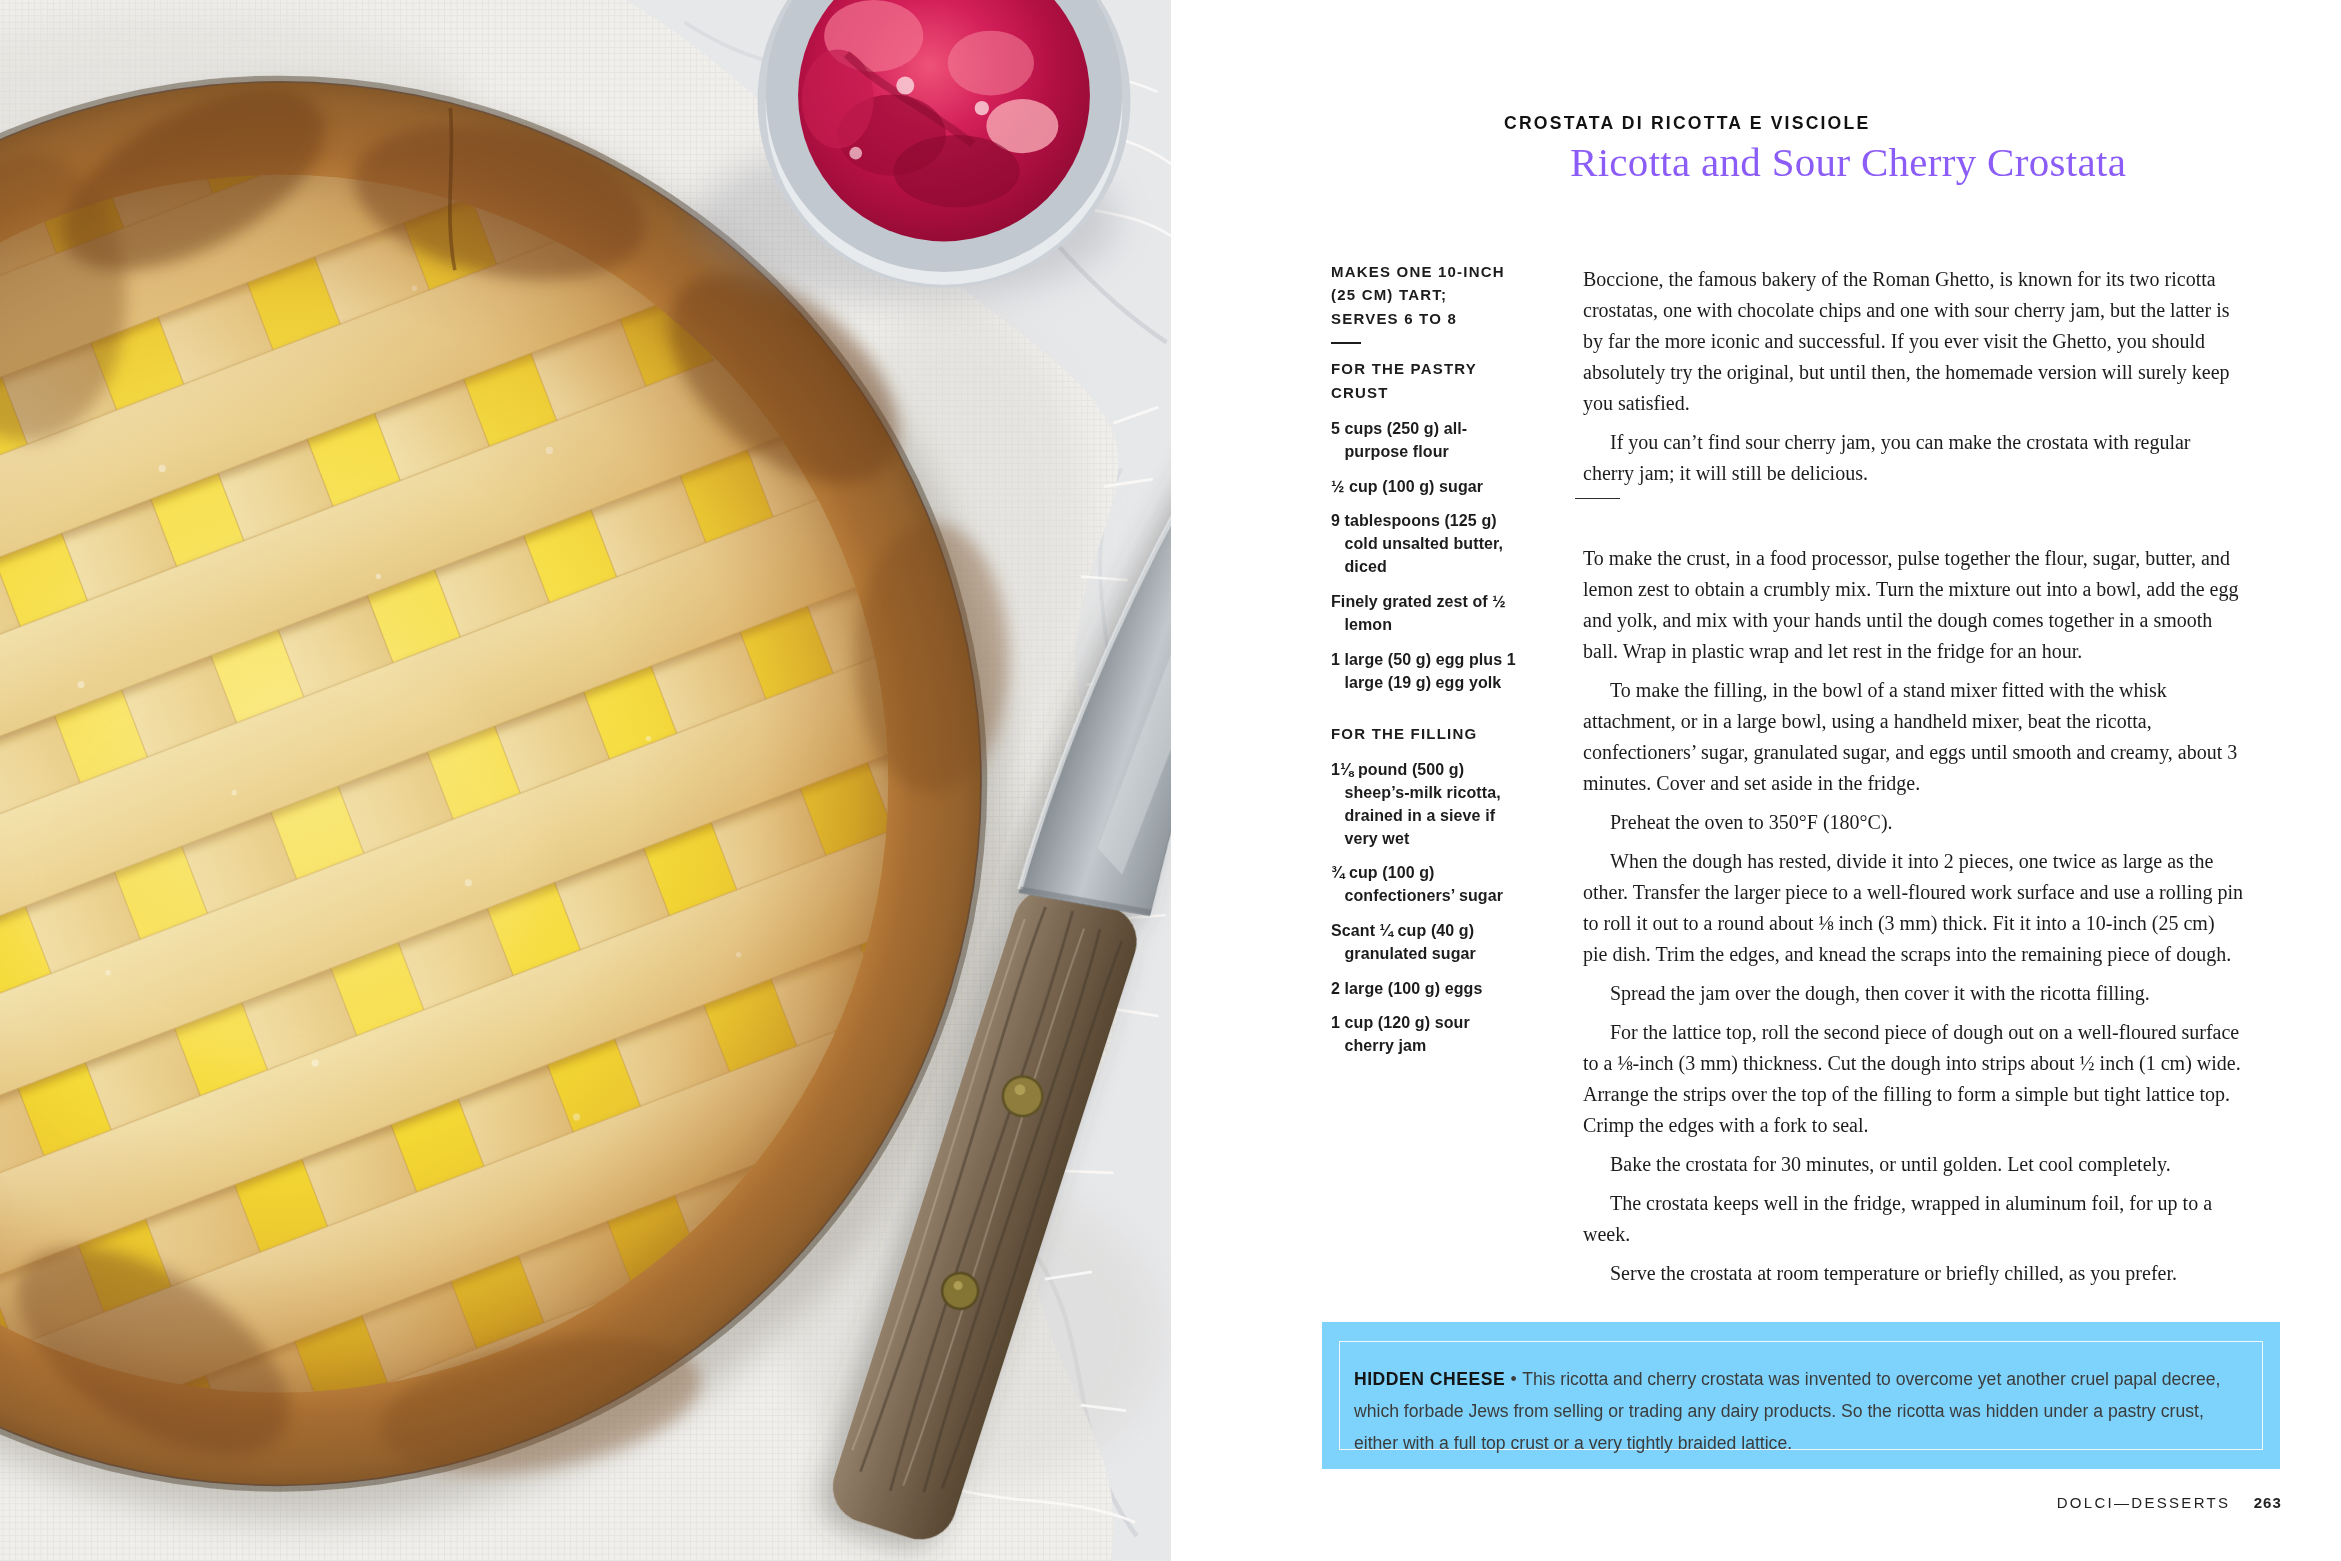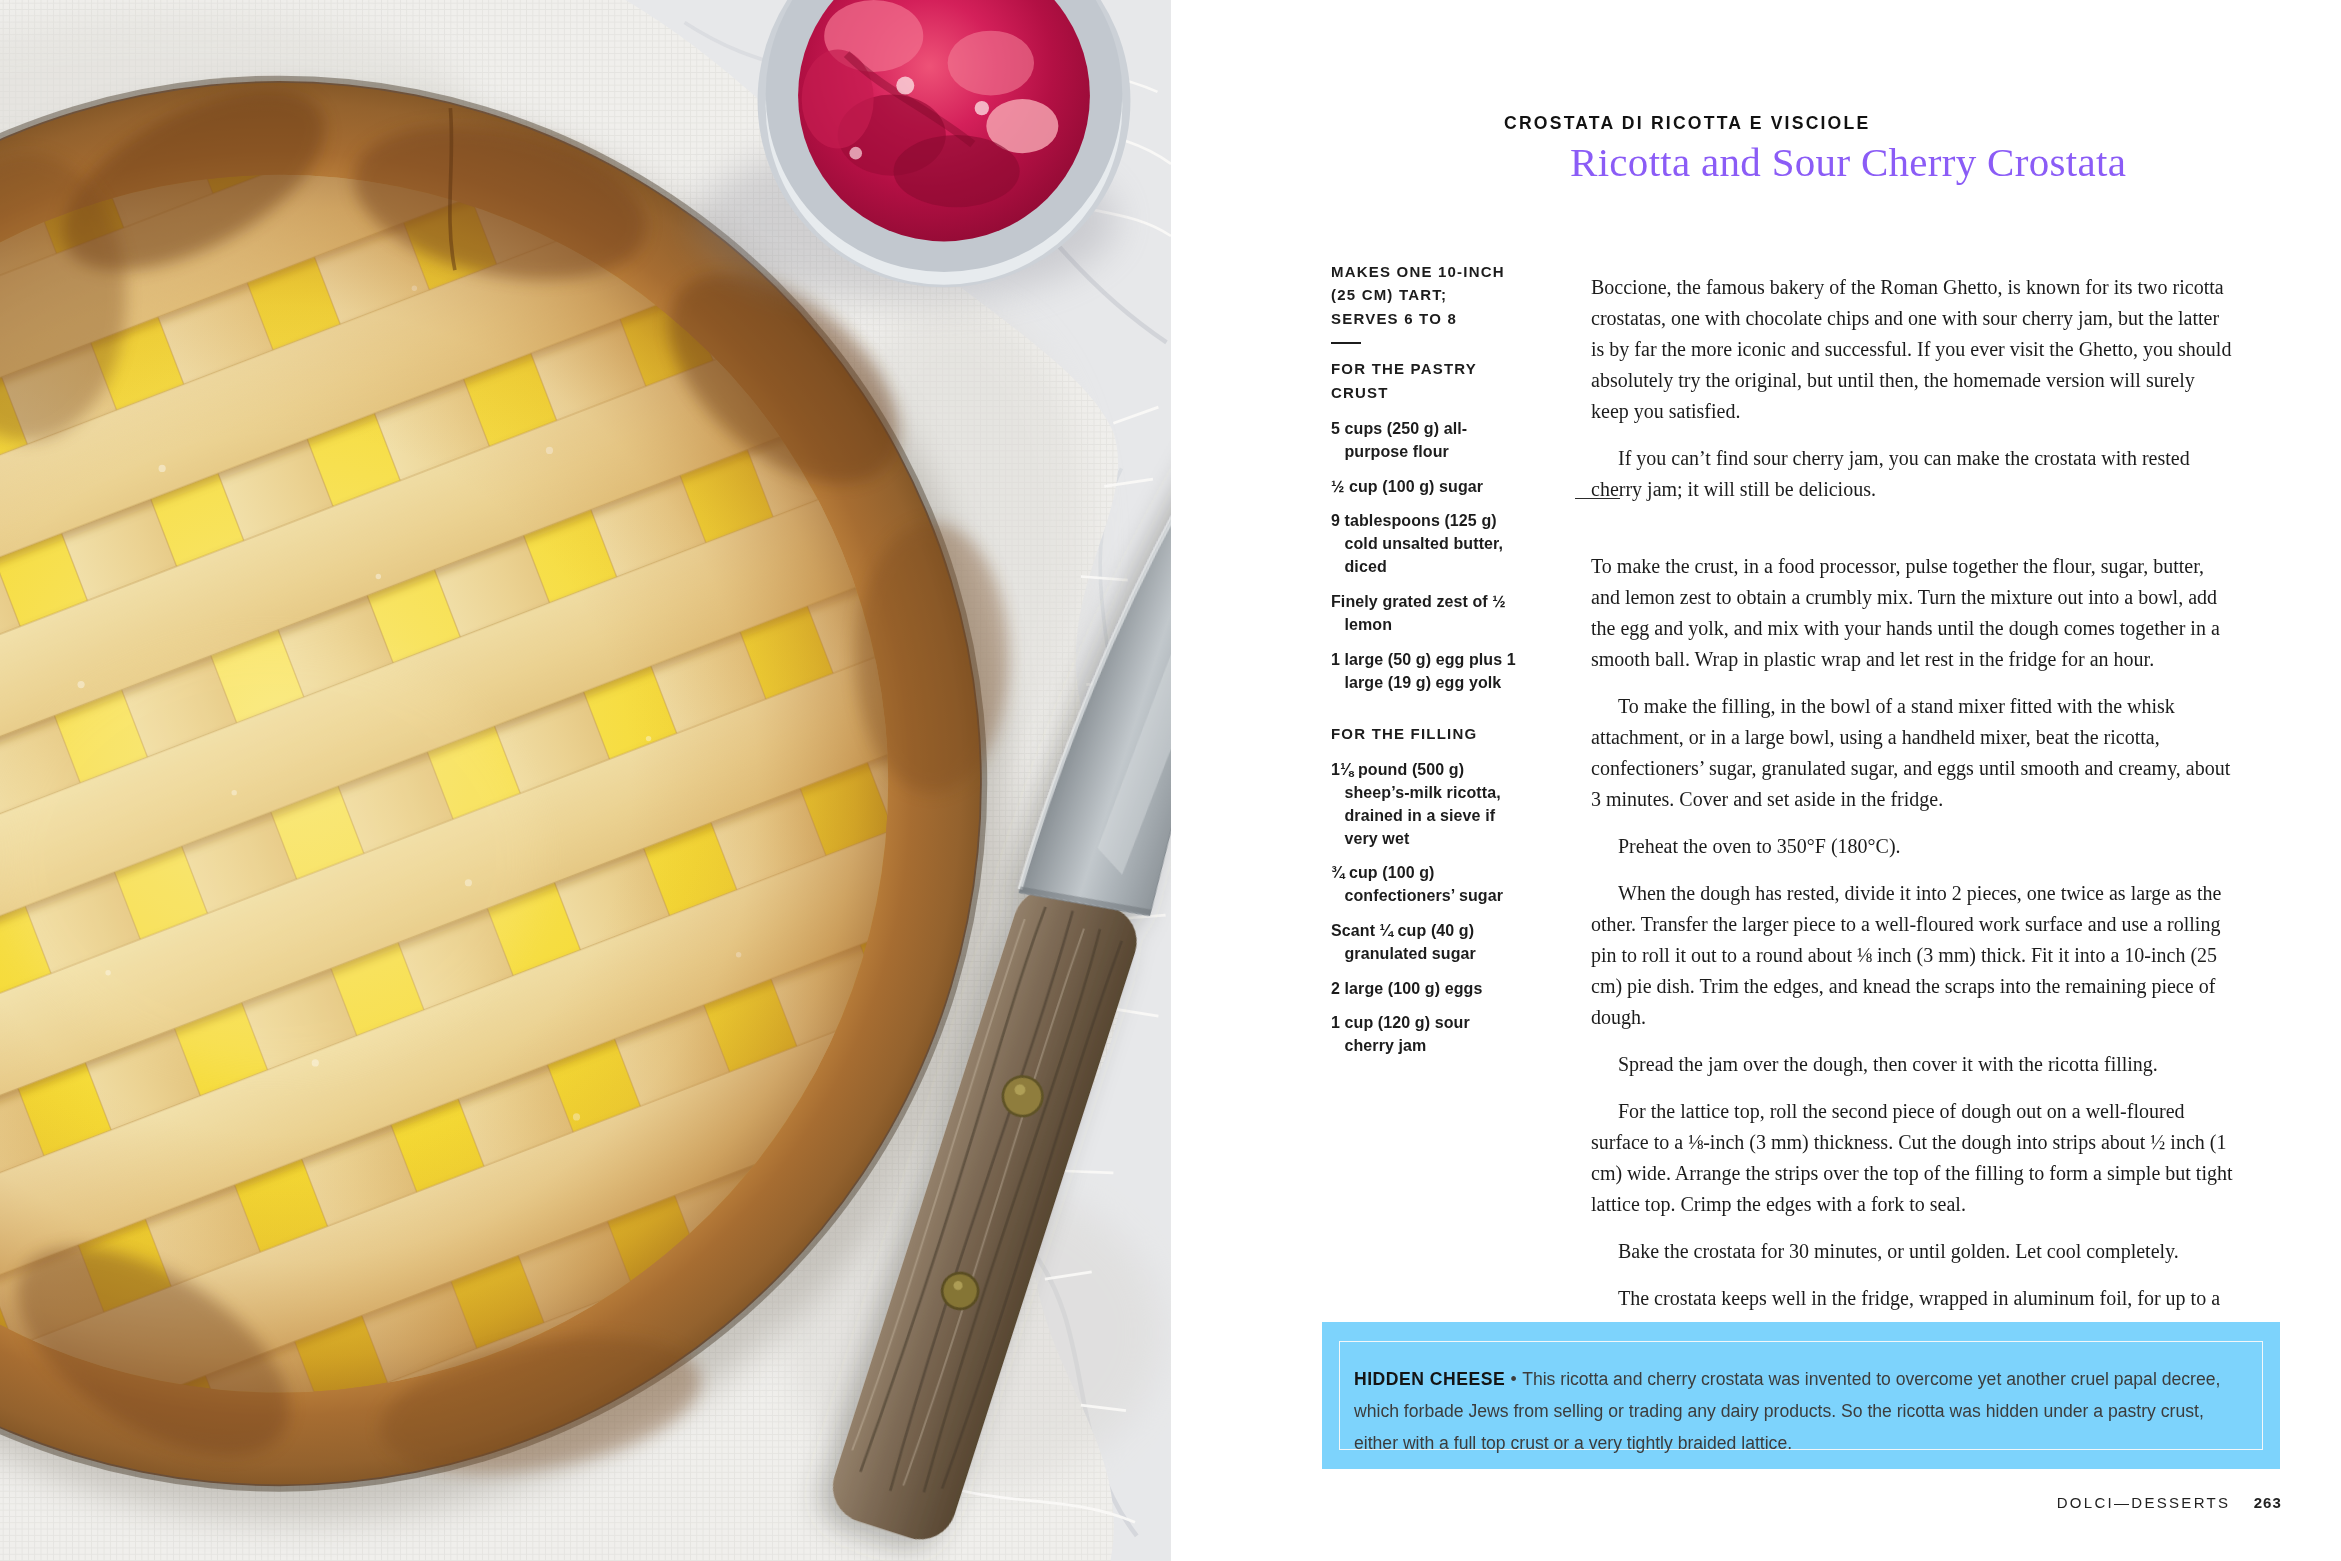--- a/index.html
+++ b/index.html
@@ -16,21 +16,21 @@
   .yield-rule{width:30px;border:0;border-top:2.3px solid #1c1c1c;margin:11.7px 0 13.5px 0;}
   .ing-head{margin:0 0 12.6px 0;font-size:15px;font-weight:700;letter-spacing:1.2px;line-height:23.4px;}
   .ing-section{margin:0;}
   .ing-section + .ing-section{margin-top:28px;}
   .ing{font-size:16px;font-weight:600;line-height:23px;letter-spacing:0.1px;
        padding-left:13.5px;text-indent:-13.5px;margin:0 0 11.7px 0;}
   .bodycol{position:absolute;left:1575px;width:676px;font-family:"Liberation Serif","DejaVu Serif",serif;
            font-size:20px;line-height:31px;color:#1c1c1c;}
   .intro{top:256px;}
   .method{top:535px;}
-  .bodycol p{margin:16px;}
+  .bodycol p{margin:8px;}
   .bodycol p.indent{text-indent:27px;}
   .divider{position:absolute;left:1575px;top:498px;width:45px;border:0;border-top:1.8px solid #2c2c2c;margin:0;}
   
   .note{position:absolute;left:1322px;top:1322px;width:958px;height:147px;background:#7dd3fc;}
   .note-frame{position:absolute;left:17px;right:17px;top:19px;bottom:19px;border:0.9px solid #f3f7f9;}
   .note-text{position:absolute;left:32px;right:38px;top:23.4px;font-size:17.6px;line-height:32px;color:#3c3c3c;}
   .note-label{font-weight:700;letter-spacing:0.5px;color:#141414;}
   .note-bullet{color:#3c3c3c;padding:0 5.4px;}
   
   .folio{position:absolute;top:1494px;right:60px;display:flex;gap:23.4px;align-items:baseline;
@@ -277,21 +277,21 @@
       <p class="ing">1⅛ pound (500 g) sheep’s-milk ricotta, drained in a sieve if very wet</p>
       <p class="ing">¾ cup (100 g) confectioners’ sugar</p>
       <p class="ing">Scant ¼ cup (40 g) granulated sugar</p>
       <p class="ing">2 large (100 g) eggs</p>
       <p class="ing">1 cup (120 g) sour cherry jam</p>
     </section>
   </aside>
 
   <div class="bodycol intro">
     <p>Boccione, the famous bakery of the Roman Ghetto, is known for its two ricotta crostatas, one with chocolate chips and one with sour cherry jam, but the latter is by far the more iconic and successful. If you ever visit the Ghetto, you should absolutely try the original, but until then, the homemade version will surely keep you satisfied.</p>
-    <p class="indent">If you can’t find sour cherry jam, you can make the crostata with rested cherry jam; it will still be delicious.</p>
+    <p class="indent">If you can’t find sour cherry jam, you can make the crostata with regular cherry jam; it will still be delicious.</p>
   </div>
 
   <hr class="divider">
 
   <div class="bodycol method">
     <p>To make the crust, in a food processor, pulse together the flour, sugar, butter, and lemon zest to obtain a crumbly mix. Turn the mixture out into a bowl, add the egg and yolk, and mix with your hands until the dough comes together in a smooth ball. Wrap in plastic wrap and let rest in the fridge for an hour.</p>
     <p class="indent">To make the filling, in the bowl of a stand mixer fitted with the whisk attachment, or in a large bowl, using a handheld mixer, beat the ricotta, confectioners’ sugar, granulated sugar, and eggs until smooth and creamy, about 3 minutes. Cover and set aside in the fridge.</p>
     <p class="indent">Preheat the oven to 350°F (180°C).</p>
     <p class="indent">When the dough has rested, divide it into 2 pieces, one twice as large as the other. Transfer the larger piece to a well-floured work surface and use a rolling pin to roll it out to a round about ⅛ inch (3 mm) thick. Fit it into a 10-inch (25 cm) pie dish. Trim the edges, and knead the scraps into the remaining piece of dough.</p>
     <p class="indent">Spread the jam over the dough, then cover it with the ricotta filling.</p>

